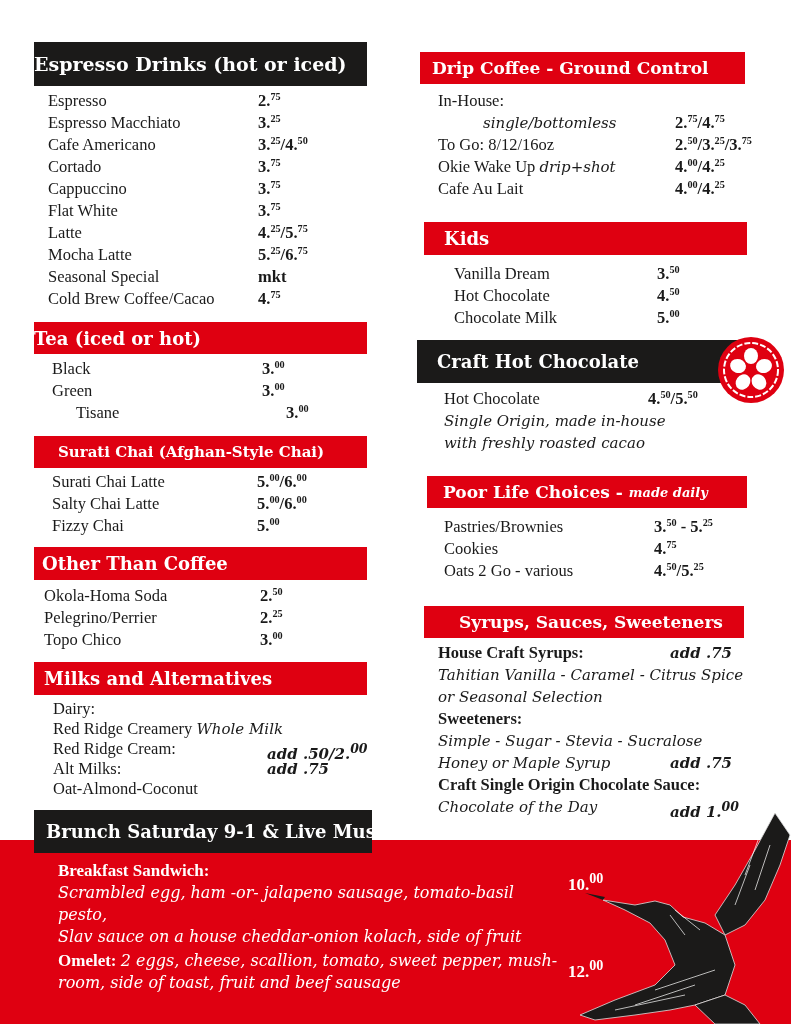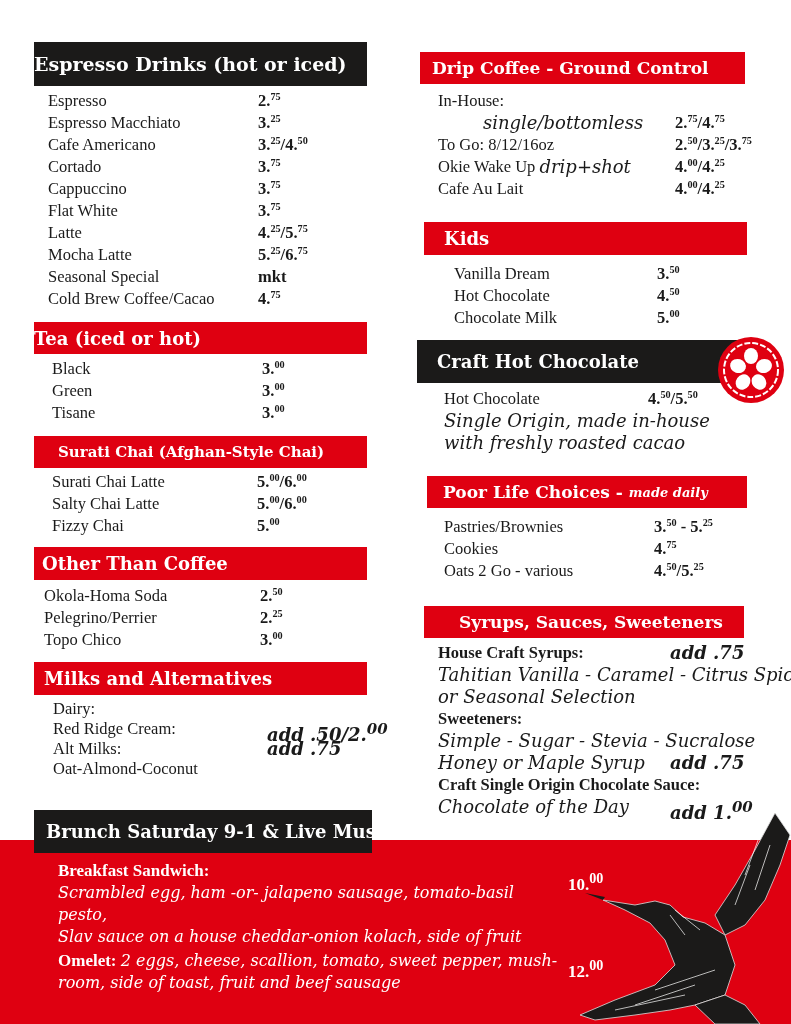--- a/index.html
+++ b/index.html
@@ -8,21 +8,21 @@
   .hdr { position:absolute; color:#fff; font-family:"DejaVu Serif", serif; font-weight:bold;
          white-space:nowrap; box-sizing:border-box; display:flex; align-items:center; }
   .hdr.black { background:#1b1a19; }
   .hdr.red { background:#df0011; }
   .hdr .small { font-style:italic; font-size:13px; margin-left:6px; }
   .rows { position:absolute; font-size:16.5px; line-height:22px; }
   .row { display:flex; white-space:nowrap; }
   .row .name { flex:none; }
   .row .price { position:absolute; font-weight:bold; }
   .price sup, .sup { font-size:0.62em; vertical-align:0.55em; line-height:0; font-weight:bold; }
-  .it { font-style:italic; font-family:"DejaVu Serif", serif; font-size:18px; }
+  .it { font-style:italic; font-family:"DejaVu Serif", serif; font-size:15px; }
   .bold { font-weight:bold; }
   .brunch-band { position:absolute; left:0; top:840px; width:791px; height:184px; background:#df0011; }
   .brunch-text { position:absolute; color:#fff; font-size:17px; line-height:22px; }
   .brunch-price { position:absolute; color:#fff; font-weight:bold; font-size:17px; }
   .badge { position:absolute; left:718px; top:337px; width:66px; height:66px; border-radius:50%; background:#df0011; }
 </style>
 </head>
 <body>
 
 <div class="hdr black" style="left:34px;top:42px;width:333px;height:44px;font-size:19px;">
@@ -76,21 +76,21 @@
 </div>
 <div class="rows" style="left:52px;top:358px;width:310px;" id="tea-rows">
     <div class="row" style="position: relative;">
       <span class="name">Black</span>
       <span class="price" style="left: 210px;">3.<sup>00</sup></span>
     </div>
     <div class="row" style="position: relative;">
       <span class="name">Green</span>
       <span class="price" style="left: 210px;">3.<sup>00</sup></span>
     </div>
-    <div class="row" style="position: relative;">
+    <div class="row" style="position: relative; margin-left: 24px;">
       <span class="name">Tisane</span>
       <span class="price" style="left: 210px;">3.<sup>00</sup></span>
     </div>
   </div>
 
 <div class="hdr red" style="left:34px;top:436px;width:333px;height:32px;padding-left:24px;font-size:15px;">
   <span>Surati Chai (Afghan-Style Chai)</span>
 </div>
 <div class="rows" style="left:52px;top:471px;width:310px;" id="chai-rows">
     <div class="row" style="position: relative;">
@@ -125,20 +125,21 @@
     </div>
   </div>
 
 <div class="hdr red" style="left:34px;top:662px;width:333px;height:33px;padding-left:10px;font-size:18px;">
   <span>Milks and Alternatives</span>
 </div>
 <div class="rows" style="left:53px;top:699px;width:330px;line-height:20px;">
   <div class="row">
       <span>Dairy:</span>
     </div>
+  <div class="row"><span>Red Ridge Creamery</span>&nbsp;<span class="it">Whole Milk</span></div>
   <div class="row" style="position:relative;">
       <span>Red Ridge Cream:</span>
       <span class="it bold" style="position:absolute;left:214px;">add .50/2.<sup>00</sup></span>
     </div>
   <div class="row" style="position:relative;">
       <span>Alt Milks:</span>
       <span class="it bold" style="position:absolute;left:214px;">add .75</span>
     </div>
   <div class="row">
       <span>Oat-Almond-Coconut</span>

